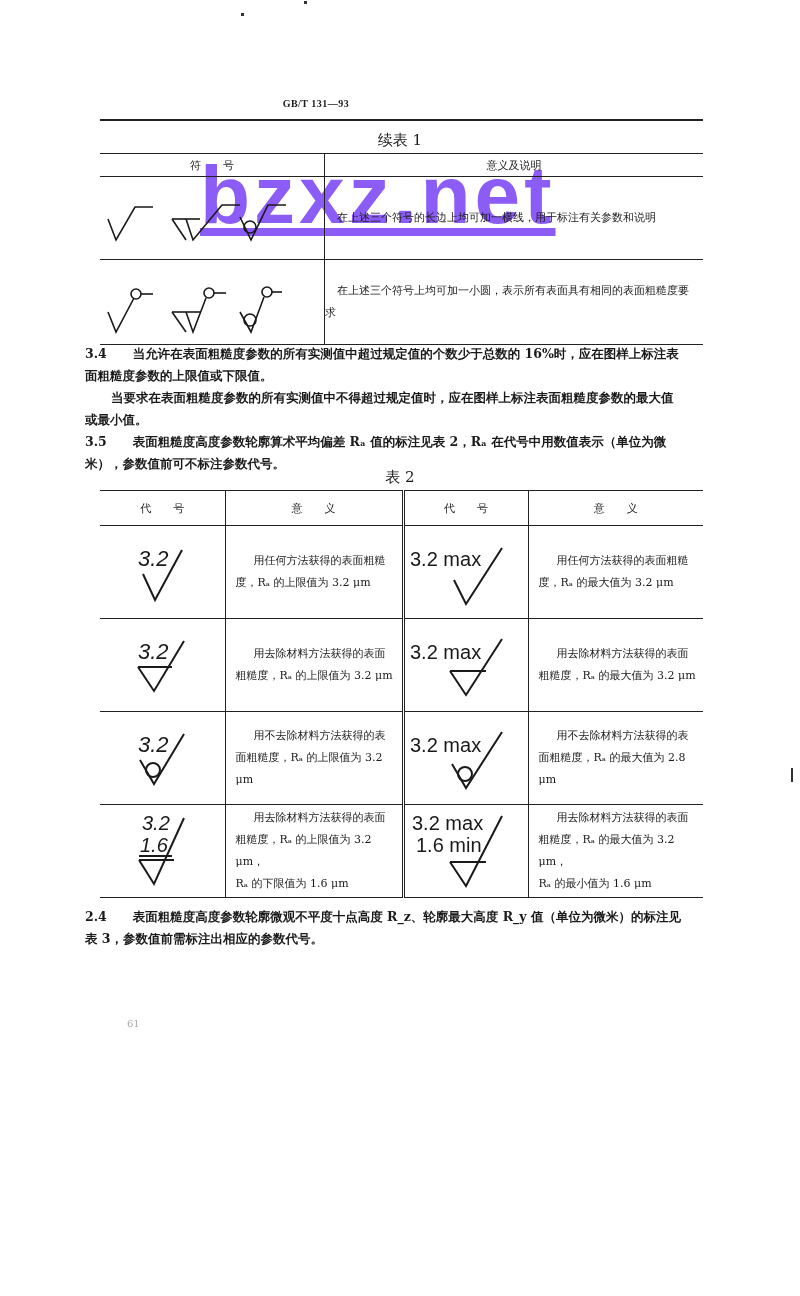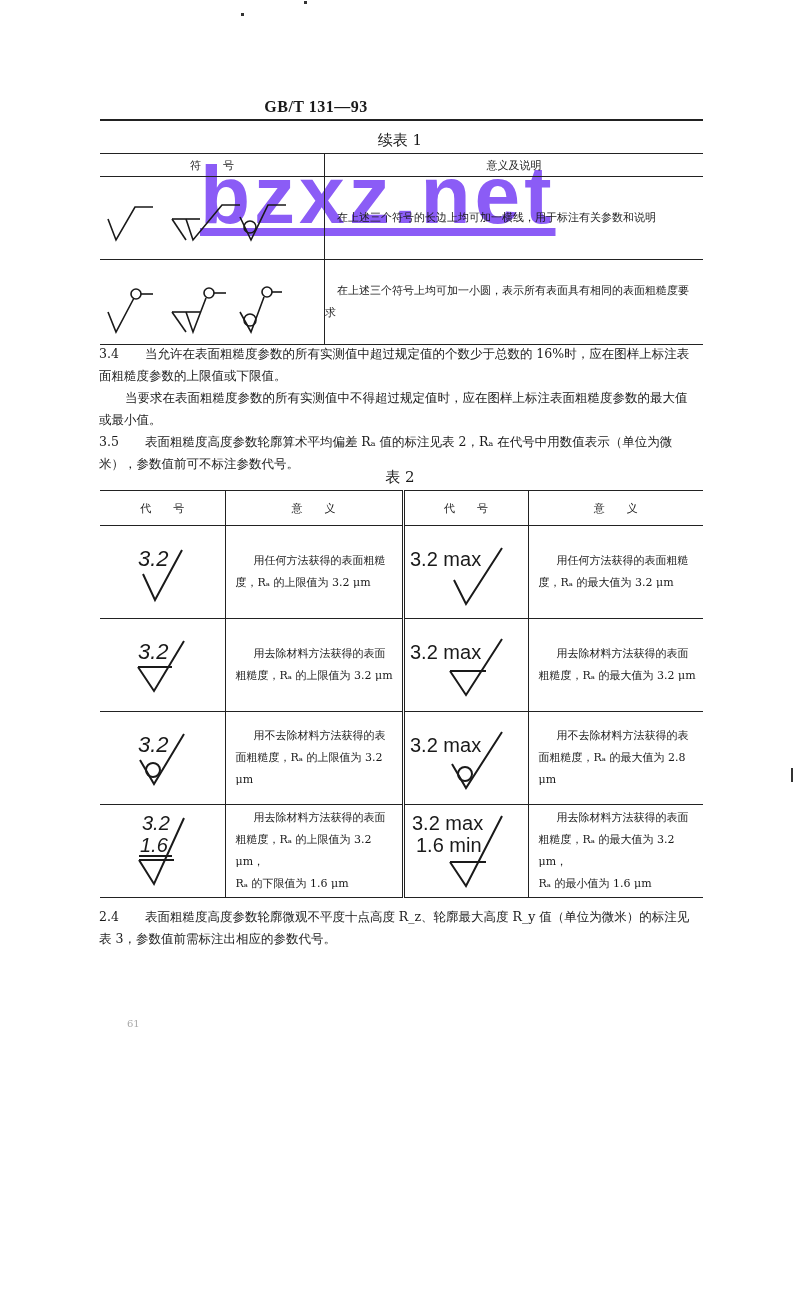--- a/index.html
+++ b/index.html
@@ -1,37 +1,37 @@
 <!DOCTYPE html>
 <html><head>
 <meta charset="utf-8">
 <style>
   html, body { margin: 0; padding: 0; background: #ffffff; }
   body { width: 800px; height: 1296px; position: relative; overflow: hidden;
          font-family: "DejaVu Serif", "Liberation Serif", serif; color: #1a1a1a; }
   .abs { position: absolute; }
-  .hdr { left: 0; width: 632px; top: 98px; text-align: center; font-size: 16px; font-weight: bold;
+  .hdr { left: 0; width: 632px; top: 98px; text-align: center; font-size: 10px; font-weight: bold;
          font-family: "Liberation Serif", serif; letter-spacing: 0.5px; }
   .hline { position: absolute; background: #222; }
   .caption { left: 0; width: 800px; text-align: center; font-size: 15px; }
   .watermark { left: 200px; top: 148px; font-family: "Liberation Sans", sans-serif; font-weight: bold;
                font-size: 82px; color: #8b5cf6; letter-spacing: 4px; z-index: 0; text-decoration: underline; }
   table { border-collapse: collapse; position: absolute; z-index: 1; }
   td, th { border: 1px solid #222; padding: 0; vertical-align: middle; }
   .t1 { left: 100px; top: 153px; width: 603px; }
   .t1 th { height: 22px; font-size: 11px; font-weight: normal; }
   .t1 .sym { width: 224px; }
   .t1 td.txt { font-size: 11px; line-height: 22px; padding: 0 12px 0 0; }
   .t1 td.symcell { height: 82px; }
   .t1 tr.r2 td.symcell { height: 84px; }
   .t1 { border-left: none; border-right: none; }
   .t1 td:first-child, .t1 th:first-child { border-left: none; }
   .t1 td:last-child, .t1 th:last-child { border-right: none; }
   .t1 tr:first-child th { border-top: 1.5px solid #222; }
-  .para { font-size: 12.5px; line-height: 22px; left: 99px; width: 600px; }
+  .para { font-size: 12.5px; line-height: 22px; left: 85px; width: 600px; font-weight: bold; }
   .para .ind { display: inline-block; width: 26px; }
   .t2 { left: 100px; top: 490px; width: 603px; }
   .t2 th { height: 34px; font-size: 11px; font-weight: normal; }
   .t2 td { height: 92px; }
   .t2 td.desc { font-size: 11px; line-height: 22px; padding: 0 4px 0 10px; text-align: left; }
   .t2 td.desc .first { padding-left: 18px; }
   .t2 tr:first-child th { border-top: 1.5px solid #222; }
   .t2 td:first-child, .t2 th:first-child { border-left: none; }
   .t2 td:last-child, .t2 th:last-child { border-right: none; }
   .t2 .dbl { border-left: 3px double #222; }

